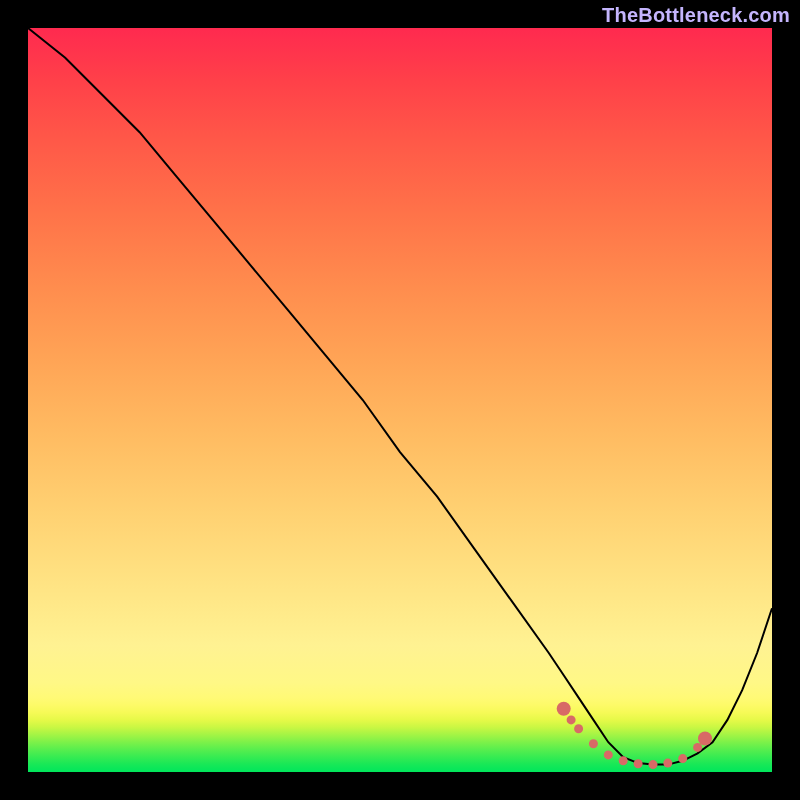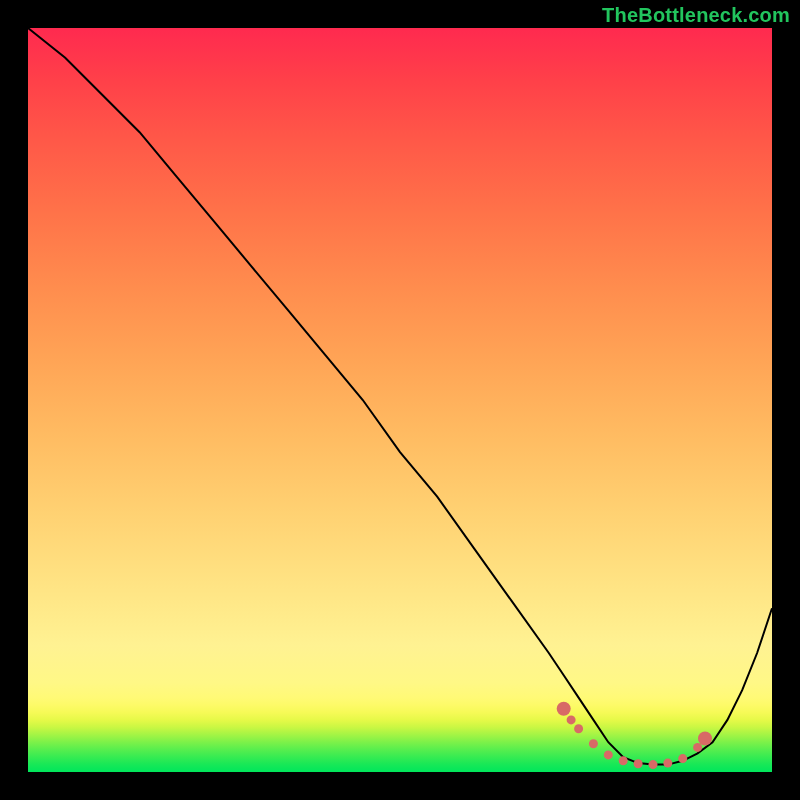--- a/index.html
+++ b/index.html
@@ -15,21 +15,21 @@
     width: 800px;
     height: 800px;
   }
   .watermark {
     position: absolute;
     top: 4px;
     right: 10px;
     font-family: Arial, Helvetica, sans-serif;
     font-size: 20px;
     font-weight: bold;
-    color: #22c55e;
+    color: #c4b5fd;
     z-index: 10;
     letter-spacing: 0.2px;
   }
   svg.plot {
     position: absolute;
     top: 0;
     left: 0;
   }
 </style>
 </head>

